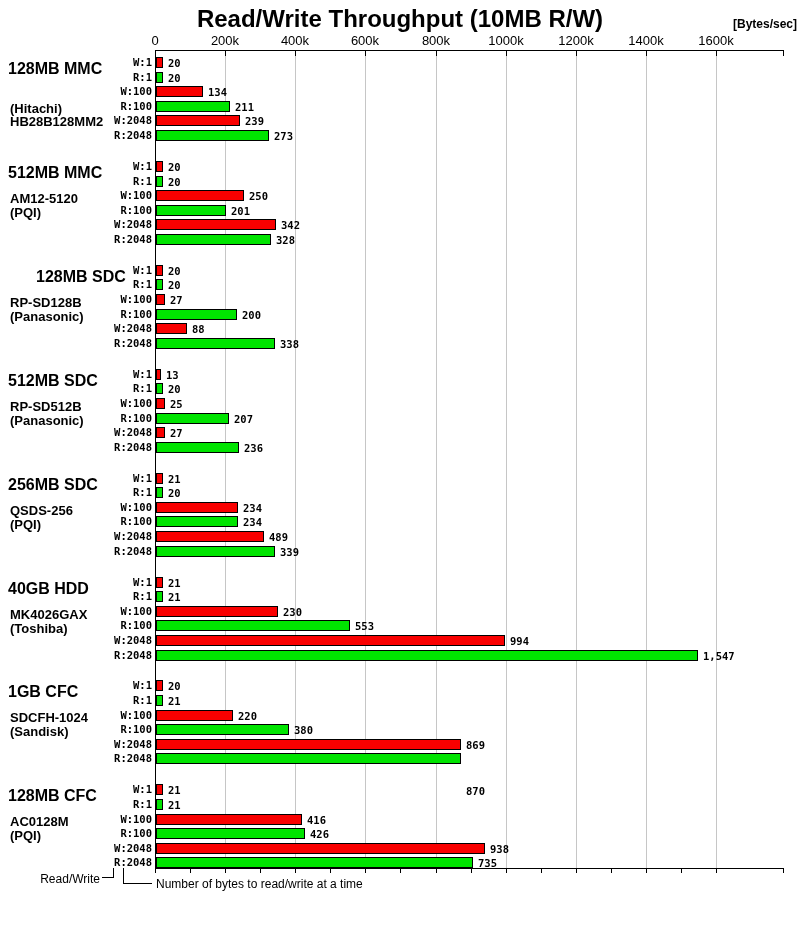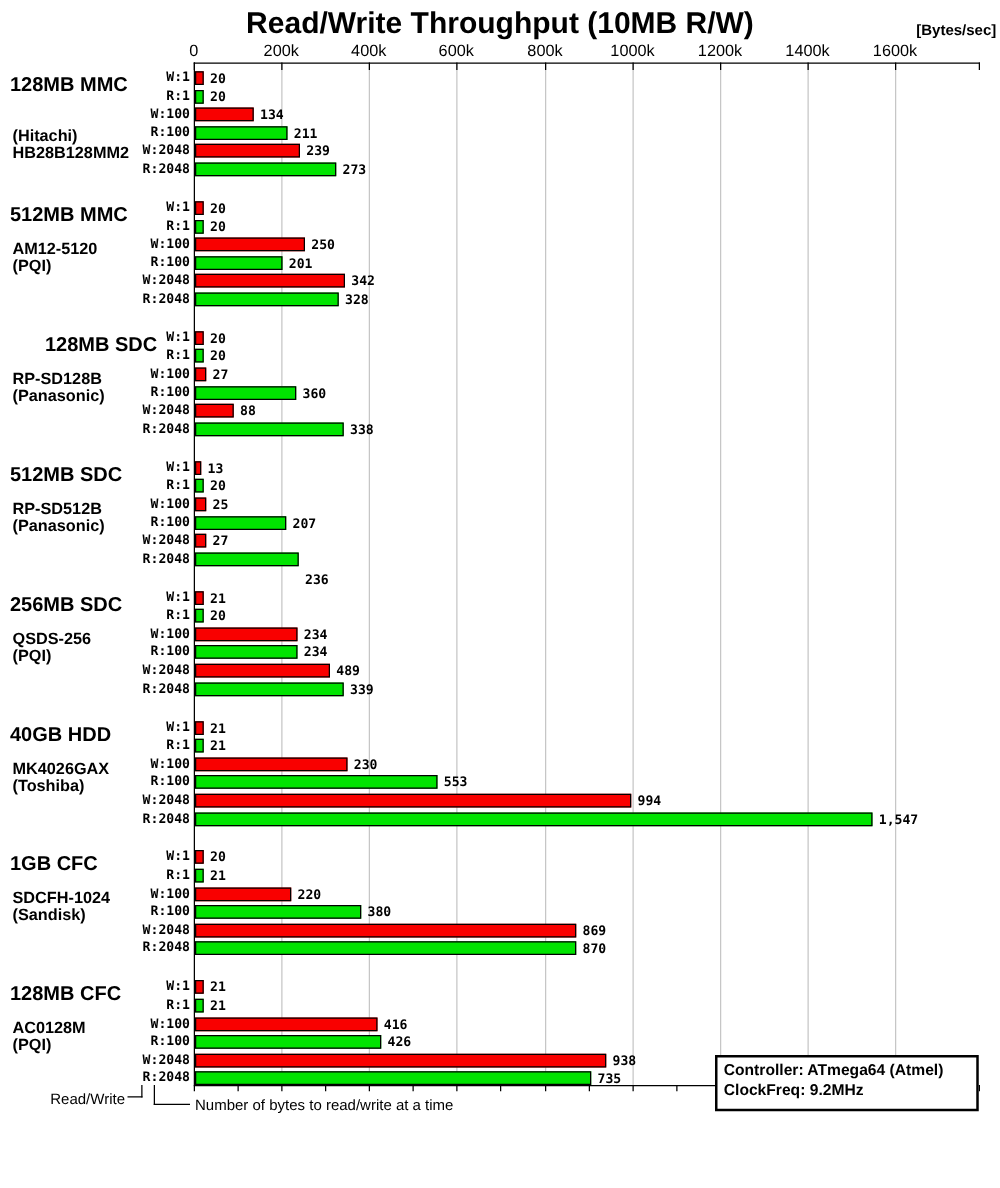--- a/index.html
+++ b/index.html
@@ -133,21 +133,21 @@
       <div class="abs bar" style="left: 156px; top: 265px; width: 7px; height: 11px; background: rgb(249, 0, 0);"></div>
       <div class="abs vallbl" style="left: 168px; top: 265px;">20</div>
       <div class="abs rowlbl" style="left: 96px; top: 278px; width: 56px;">R:1</div>
       <div class="abs bar" style="left: 156px; top: 279px; width: 7px; height: 11px; background: rgb(0, 228, 0);"></div>
       <div class="abs vallbl" style="left: 168px; top: 279px;">20</div>
       <div class="abs rowlbl" style="left: 96px; top: 293px; width: 56px;">W:100</div>
       <div class="abs bar" style="left: 156px; top: 294px; width: 9px; height: 11px; background: rgb(249, 0, 0);"></div>
       <div class="abs vallbl" style="left: 170px; top: 294px;">27</div>
       <div class="abs rowlbl" style="left: 96px; top: 308px; width: 56px;">R:100</div>
       <div class="abs bar" style="left: 156px; top: 309px; width: 81px; height: 11px; background: rgb(0, 228, 0);"></div>
-      <div class="abs vallbl" style="left: 242px; top: 309px;">360</div>
+      <div class="abs vallbl" style="left: 242px; top: 309px;">200</div>
       <div class="abs rowlbl" style="left: 96px; top: 322px; width: 56px;">W:2048</div>
       <div class="abs bar" style="left: 156px; top: 323px; width: 31px; height: 11px; background: rgb(249, 0, 0);"></div>
       <div class="abs vallbl" style="left: 192px; top: 323px;">88</div>
       <div class="abs rowlbl" style="left: 96px; top: 337px; width: 56px;">R:2048</div>
       <div class="abs bar" style="left: 156px; top: 338px; width: 119px; height: 11px; background: rgb(0, 228, 0);"></div>
       <div class="abs vallbl" style="left: 280px; top: 338px;">338</div>
       <div class="abs glabel1" style="left: 8px; top: 372px;">512MB SDC</div>
       <div class="abs glabel2" style="left: 10px; top: 399px;">RP-SD512B</div>
       <div class="abs glabel2" style="left: 10px; top: 413px;">(Panasonic)</div>
       <div class="abs rowlbl" style="left: 96px; top: 368px; width: 56px;">W:1</div>
@@ -160,21 +160,21 @@
       <div class="abs bar" style="left: 156px; top: 398px; width: 9px; height: 11px; background: rgb(249, 0, 0);"></div>
       <div class="abs vallbl" style="left: 170px; top: 398px;">25</div>
       <div class="abs rowlbl" style="left: 96px; top: 412px; width: 56px;">R:100</div>
       <div class="abs bar" style="left: 156px; top: 413px; width: 73px; height: 11px; background: rgb(0, 228, 0);"></div>
       <div class="abs vallbl" style="left: 234px; top: 413px;">207</div>
       <div class="abs rowlbl" style="left: 96px; top: 426px; width: 56px;">W:2048</div>
       <div class="abs bar" style="left: 156px; top: 427px; width: 9px; height: 11px; background: rgb(249, 0, 0);"></div>
       <div class="abs vallbl" style="left: 170px; top: 427px;">27</div>
       <div class="abs rowlbl" style="left: 96px; top: 441px; width: 56px;">R:2048</div>
       <div class="abs bar" style="left: 156px; top: 442px; width: 83px; height: 11px; background: rgb(0, 228, 0);"></div>
-      <div class="abs vallbl" style="left: 244px; top: 442px; margin-top: 16px;">236</div>
+      <div class="abs vallbl" style="left: 244px; top: 442px;">236</div>
       <div class="abs glabel1" style="left: 8px; top: 476px;">256MB SDC</div>
       <div class="abs glabel2" style="left: 10px; top: 503px;">QSDS-256</div>
       <div class="abs glabel2" style="left: 10px; top: 517px;">(PQI)</div>
       <div class="abs rowlbl" style="left: 96px; top: 472px; width: 56px;">W:1</div>
       <div class="abs bar" style="left: 156px; top: 473px; width: 7px; height: 11px; background: rgb(249, 0, 0);"></div>
       <div class="abs vallbl" style="left: 168px; top: 473px;">21</div>
       <div class="abs rowlbl" style="left: 96px; top: 486px; width: 56px;">R:1</div>
       <div class="abs bar" style="left: 156px; top: 487px; width: 7px; height: 11px; background: rgb(0, 228, 0);"></div>
       <div class="abs vallbl" style="left: 168px; top: 487px;">20</div>
       <div class="abs rowlbl" style="left: 96px; top: 501px; width: 56px;">W:100</div>
@@ -223,21 +223,21 @@
       <div class="abs bar" style="left: 156px; top: 710px; width: 77px; height: 11px; background: rgb(249, 0, 0);"></div>
       <div class="abs vallbl" style="left: 238px; top: 710px;">220</div>
       <div class="abs rowlbl" style="left: 96px; top: 723px; width: 56px;">R:100</div>
       <div class="abs bar" style="left: 156px; top: 724px; width: 133px; height: 11px; background: rgb(0, 228, 0);"></div>
       <div class="abs vallbl" style="left: 294px; top: 724px;">380</div>
       <div class="abs rowlbl" style="left: 96px; top: 738px; width: 56px;">W:2048</div>
       <div class="abs bar" style="left: 156px; top: 739px; width: 305px; height: 11px; background: rgb(249, 0, 0);"></div>
       <div class="abs vallbl" style="left: 466px; top: 739px;">869</div>
       <div class="abs rowlbl" style="left: 96px; top: 752px; width: 56px;">R:2048</div>
       <div class="abs bar" style="left: 156px; top: 753px; width: 305px; height: 11px; background: rgb(0, 228, 0);"></div>
-      <div class="abs vallbl" style="left: 466px; top: 753px;">870</div>
+      <div class="abs vallbl" style="left: 466px; top: 785px;">870</div>
       <div class="abs glabel1" style="left: 8px; top: 787px;">128MB CFC</div>
       <div class="abs glabel2" style="left: 10px; top: 814px;">AC0128M</div>
       <div class="abs glabel2" style="left: 10px; top: 828px;">(PQI)</div>
       <div class="abs rowlbl" style="left: 96px; top: 783px; width: 56px;">W:1</div>
       <div class="abs bar" style="left: 156px; top: 784px; width: 7px; height: 11px; background: rgb(249, 0, 0);"></div>
       <div class="abs vallbl" style="left: 168px; top: 784px;">21</div>
       <div class="abs rowlbl" style="left: 96px; top: 798px; width: 56px;">R:1</div>
       <div class="abs bar" style="left: 156px; top: 799px; width: 7px; height: 11px; background: rgb(0, 228, 0);"></div>
       <div class="abs vallbl" style="left: 168px; top: 799px;">21</div>
       <div class="abs rowlbl" style="left: 96px; top: 813px; width: 56px;">W:100</div>
@@ -247,23 +247,19 @@
       <div class="abs bar" style="left: 156px; top: 828px; width: 149px; height: 11px; background: rgb(0, 228, 0);"></div>
       <div class="abs vallbl" style="left: 310px; top: 828px;">426</div>
       <div class="abs rowlbl" style="left: 96px; top: 842px; width: 56px;">W:2048</div>
       <div class="abs bar" style="left: 156px; top: 843px; width: 329px; height: 11px; background: rgb(249, 0, 0);"></div>
       <div class="abs vallbl" style="left: 490px; top: 843px;">938</div>
       <div class="abs rowlbl" style="left: 96px; top: 856px; width: 56px;">R:2048</div>
       <div class="abs bar" style="left: 156px; top: 857px; width: 317px; height: 11px; background: rgb(0, 228, 0);"></div>
       <div class="abs vallbl" style="left: 478px; top: 857px;">735</div>
     </div>
 
-  <div id="infobox" class="abs">
-    <div>Controller: ATmega64 (Atmel)</div>
-    <div>ClockFreq: 9.2MHz</div>
-  </div>
 
   <div id="rwbracket" class="abs"></div>
   <div id="bytesbracket" class="abs"></div>
   <div id="rwlabel" class="abs">Read/Write</div>
   <div id="byteslabel" class="abs">Number of bytes to read/write at a time</div>
 
 </div>
 
 </body></html>

